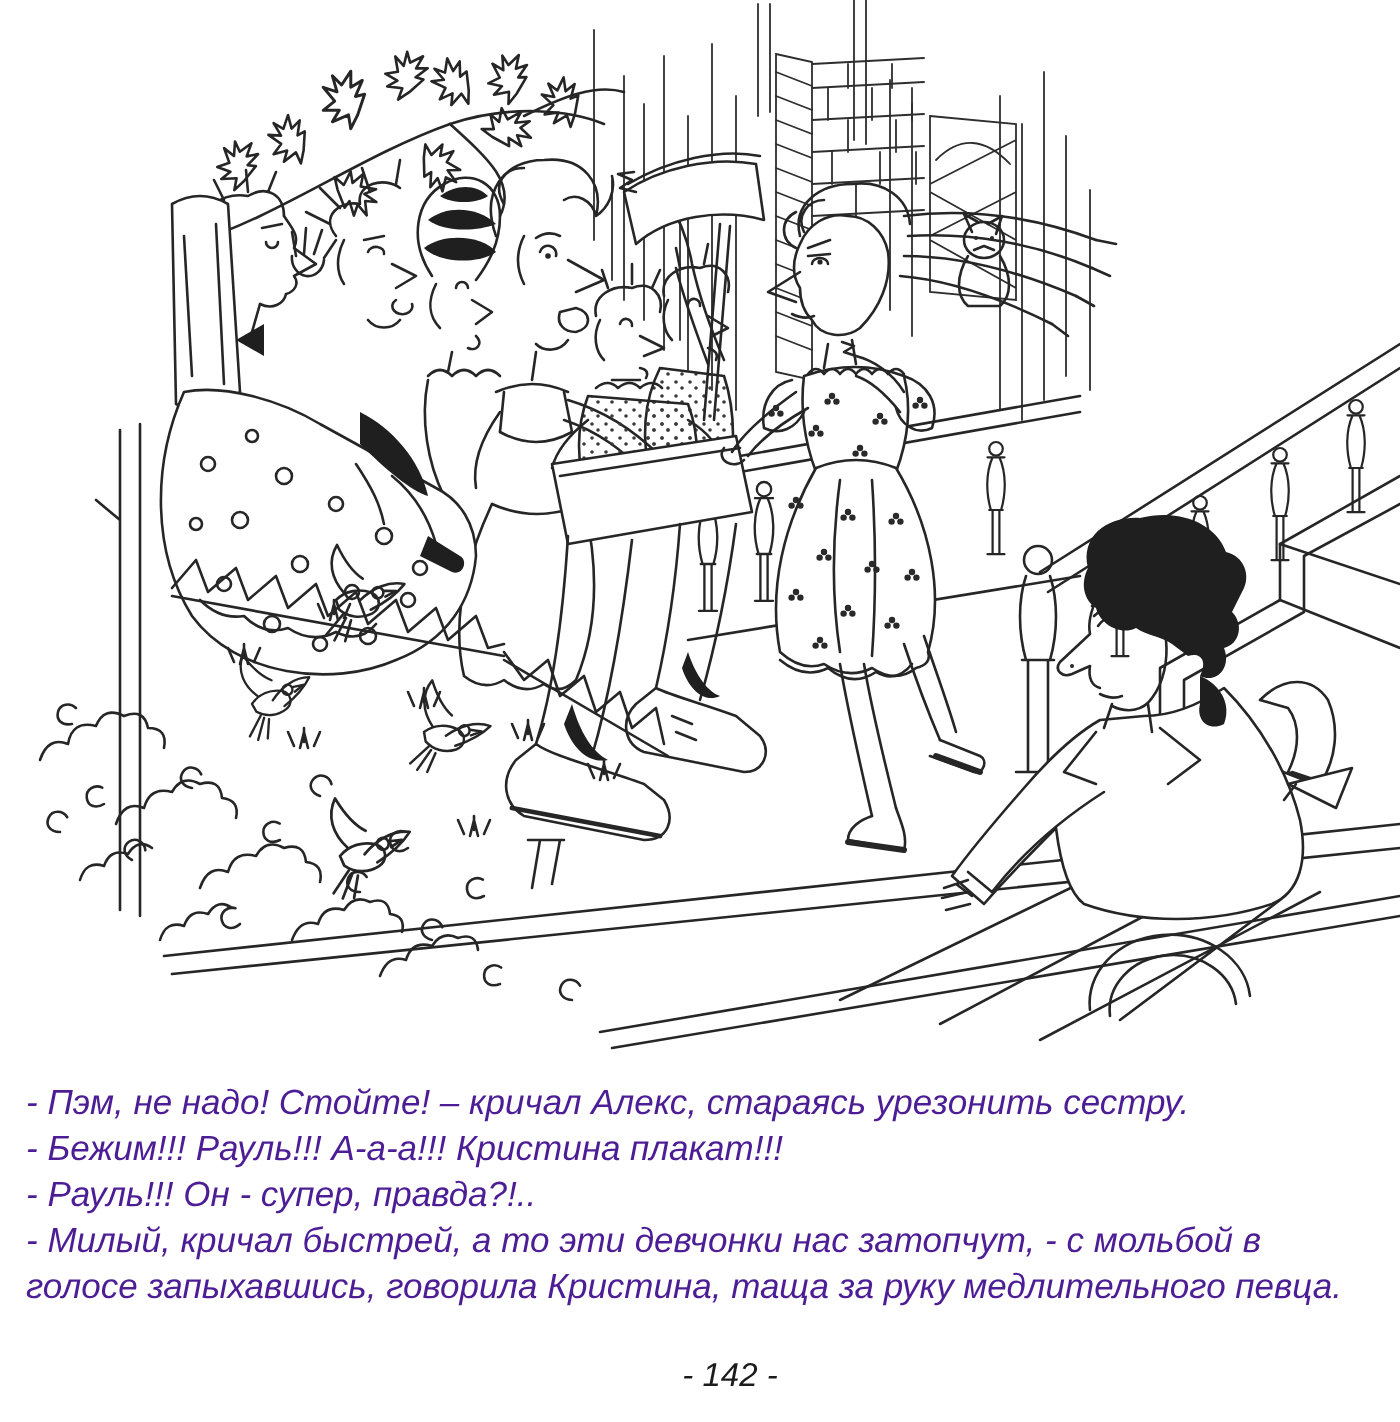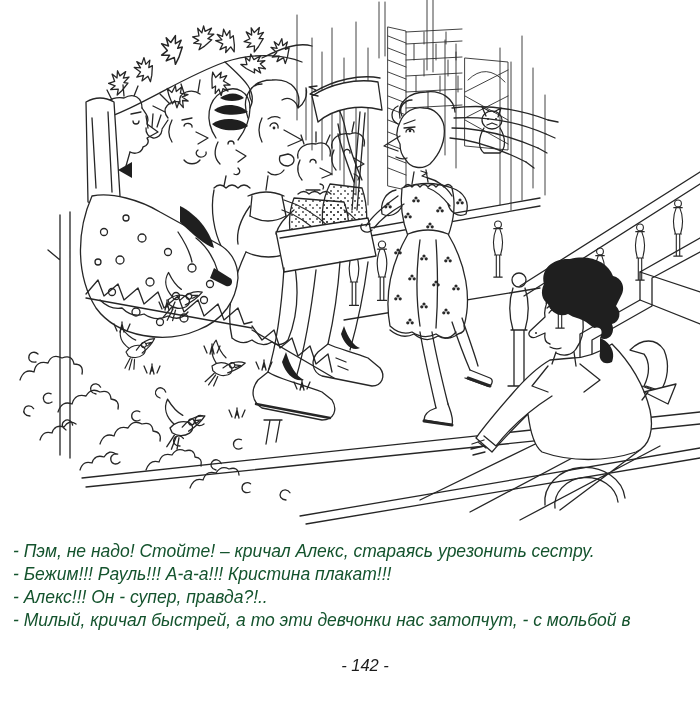--- a/index.html
+++ b/index.html
@@ -13,21 +13,21 @@
   svg .ink{stroke:#262626;stroke-width:1.3;fill:none;stroke-linecap:round;stroke-linejoin:round;}
   svg .thin{stroke:#2e2e2e;stroke-width:0.9;fill:none;stroke-linecap:round;}
   svg .fill-dark{fill:#1f1f1f;stroke:none;}
   svg .fill-white{fill:#ffffff;stroke:#262626;stroke-width:1.3;stroke-linejoin:round;}
   svg .dot{fill:#262626;stroke:none;}
   .dialogue{
     padding:10px 12px 0 13px;
     font-style:italic;
     font-size:17.5px;
     line-height:23px;
-    color:#14532d;
+    color:#4c1d95;
     white-space:nowrap;
   }
   .dialogue p{margin:0;}
   .page-number{
     text-align:center;
     font-style:italic;
     font-size:16.5px;
     color:#1b1b1b;
     margin-top:24px;
     margin-left:30px;
@@ -359,19 +359,20 @@
 
         <path d="M544,284 C540,268 554,258 570,259 C590,254 608,262 613,276 C622,278 626,288 621,296 L616,306 C622,312 620,322 612,324 C616,334 608,342 600,338 C604,330 600,326 594,328 L586,322 C580,318 574,318 568,314 C560,318 550,312 548,304 C542,300 540,292 544,284 Z" class="fill-dark"></path>
         <path d="M600,338 C610,342 616,352 612,362 C604,366 598,360 600,352 Z" class="fill-dark"></path>
       </g>
     </svg>
   </figure>
 
   <div class="dialogue">
     <p>- Пэм, не надо! Стойте! – кричал Алекс, стараясь урезонить сестру.</p>
     <p>- Бежим!!! Рауль!!! А-а-а!!! Кристина плакат!!!</p>
-    <p>- Алекс!!! Он - супер, правда?!..</p>
+    <p>- Рауль!!! Он - супер, правда?!..</p>
     <p>- Милый, кричал быстрей, а то эти девчонки нас затопчут, - с мольбой в</p>
+    <p>голосе запыхавшись, говорила Кристина, таща за руку медлительного певца.</p>
   </div>
 
   <div class="page-number">- 142 -</div>
 
 </div>
 
 </body></html>

